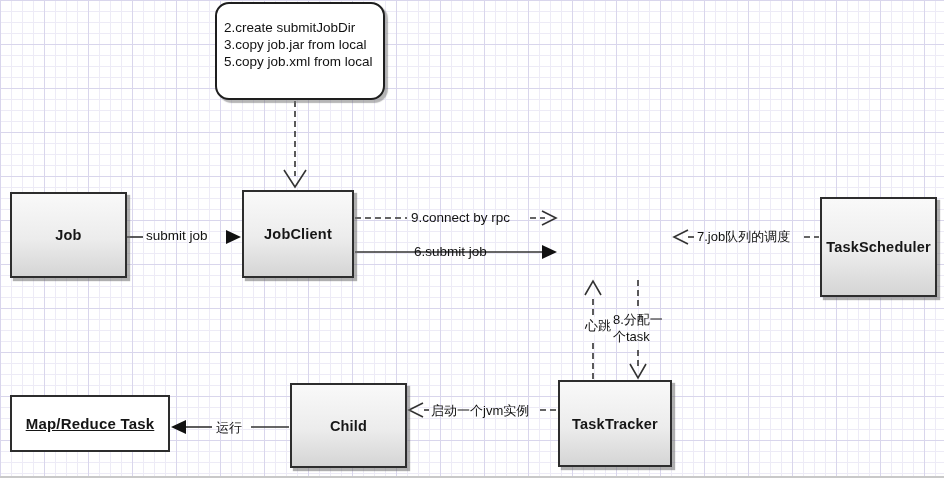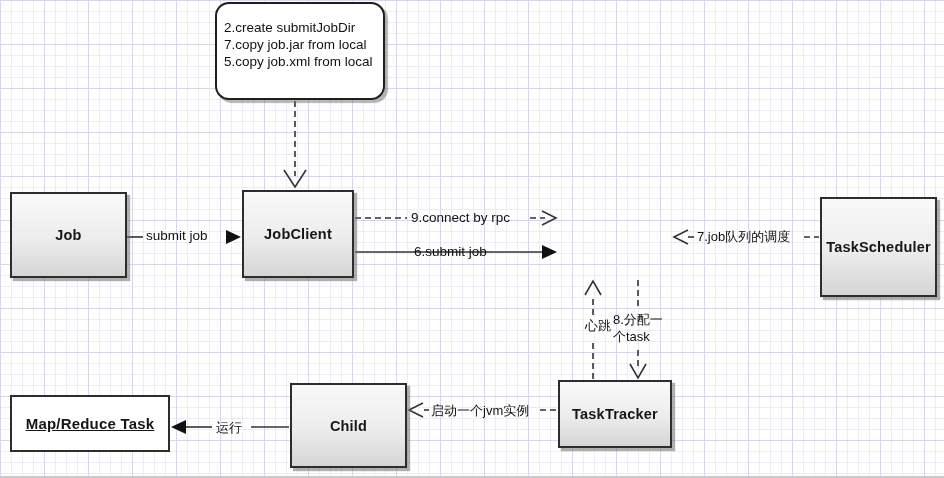--- a/index.html
+++ b/index.html
@@ -117,32 +117,32 @@
       <g>
         <line x1="251" y1="427" x2="289" y2="427"></line>
         <line x1="185" y1="427" x2="212" y2="427"></line>
         <polygon points="171,427 186,420 186,434" fill="#111" stroke="none"></polygon>
       </g>
     </g>
   </svg>
 
   <div class="note">
     <div>2.create submitJobDir</div>
-    <div>7.copy job.jar from local</div>
+    <div>3.copy job.jar from local</div>
     <div>5.copy job.xml from local</div>
   </div>
 
   <div class="node" style="left:10px; top:192px; width:117px; height:86px;">Job</div>
 
   <div class="node" style="left:242px; top:190px; width:112px; height:88px;">JobClient</div>
 
 
   <div class="node" style="left:820px; top:197px; width:117px; height:100px;">TaskScheduler</div>
 
-  <div class="node" style="left:558px; top:380px; width:114px; height:68px;">TaskTracker</div>
+  <div class="node" style="left:558px; top:380px; width:114px; height:87px;">TaskTracker</div>
 
   <div class="node" style="left:290px; top:383px; width:117px; height:85px;">Child</div>
 
   <div class="node plain" style="left:10px; top:395px; width:160px; height:57px;text-decoration:underline;">Map/Reduce Task</div>
 
   <div class="edge-label" style="left:146px; top:228px;">submit job</div>
 
   <div class="edge-label" style="left:411px; top:210px;">9.connect by rpc</div>
 
   <div class="edge-label" style="left:414px; top:244px;">6.submit job</div>

